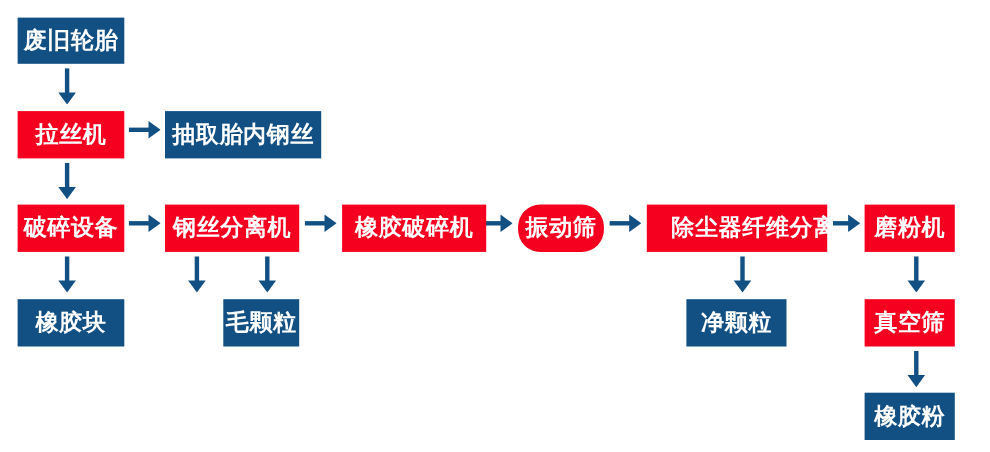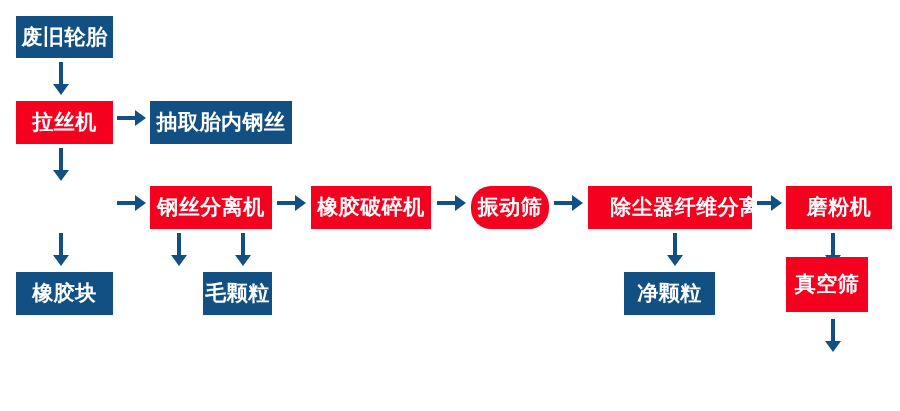--- a/index.html
+++ b/index.html
@@ -124,22 +124,24 @@
     </div>
     <div class="arrow" style="left: 824px; top: 319px;">
       <svg width="18" height="33" viewBox="0 0 18 33">
       <rect x="7" y="0" width="4" height="23" fill="#125083"></rect>
       <polygon points="1,22 17,22 9,33" fill="#125083"></polygon>
     </svg>
     </div>
     <div class="node blue" style="left: 16px; top: 16px; width: 97px; height: 42px; background: rgb(18, 80, 131);">废旧轮胎</div>
     <div class="node red" style="left: 16px; top: 101px; width: 97px; height: 43px; background: rgb(245, 0, 30);">拉丝机</div>
     <div class="node blue" style="left: 150px; top: 101px; width: 142px; height: 43px; background: rgb(18, 80, 131);">抽取胎内钢丝</div>
+    <div class="node red" style="left: 16px; top: 186px; width: 97px; height: 43px; background: rgb(245, 0, 30);">破碎设备</div>
     <div class="node red" style="left: 150px; top: 186px; width: 122px; height: 43px; background: rgb(245, 0, 30);">钢丝分离机</div>
-    <div class="node red" style="left: 311px; top: 186px; width: 120px; height: 43px; background: rgb(245, 0, 30);">橡胶破碎机</div>
+    <div class="node red" style="left: 311px; top: 186px; width: 131px; height: 43px; background: rgb(245, 0, 30);">橡胶破碎机</div>
     <div class="node red" style="left: 471px; top: 186px; width: 78px; height: 43px; background: rgb(245, 0, 30); border-radius: 20px;">振动筛</div>
     <div class="node red" style="left: 588px; top: 186px; width: 164px; height: 43px; background: rgb(245, 0, 30); padding-left: 40px;">除尘器纤维分离</div>
-    <div class="node red" style="left: 786px; top: 186px; width: 106px; height: 43px; background: rgb(245, 0, 30);">磨粉机</div>
+    <div class="node red" style="left: 786px; top: 186px; width: 82px; height: 43px; background: rgb(245, 0, 30);">磨粉机</div>
     <div class="node blue" style="left: 16px; top: 272px; width: 97px; height: 43px; background: rgb(18, 80, 131);">橡胶块</div>
     <div class="node blue" style="left: 203px; top: 272px; width: 69px; height: 43px; background: rgb(18, 80, 131);">毛颗粒</div>
     <div class="node blue" style="left: 624px; top: 272px; width: 91px; height: 43px; background: rgb(18, 80, 131);">净颗粒</div>
-    <div class="node red" style="left: 786px; top: 257px; width: 82px; height: 55px; background: rgb(245, 0, 30);">真空筛</div>
+    <div class="node red" style="left: 786px; top: 272px; width: 82px; height: 43px; background: rgb(245, 0, 30);">真空筛</div>
+    <div class="node blue" style="left: 786px; top: 357px; width: 82px; height: 43px; background: rgb(18, 80, 131);">橡胶粉</div>
   </div>
 
 </body></html>

